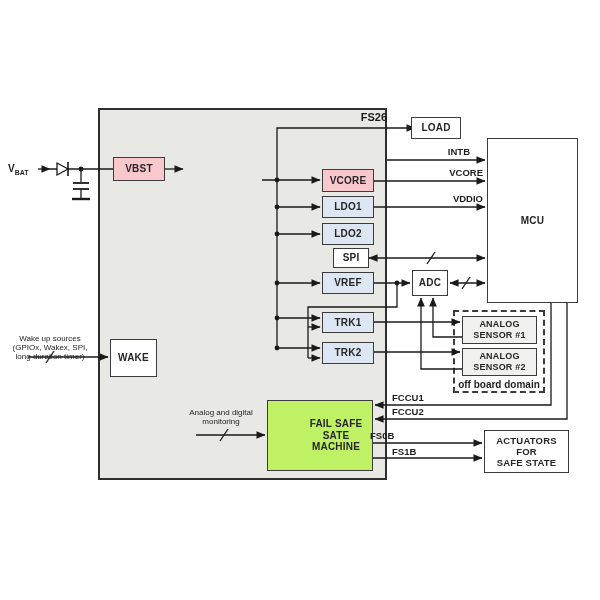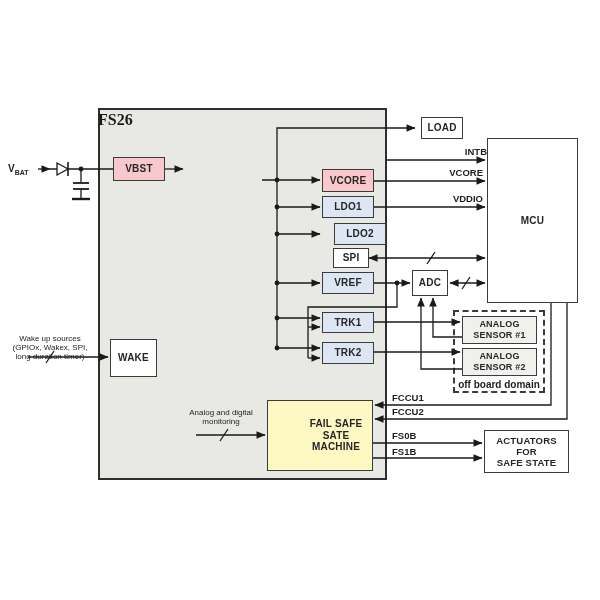--- a/index.html
+++ b/index.html
@@ -9,33 +9,33 @@
   }
   .box{
     position:absolute;box-sizing:border-box;
     border:1.6px solid #3b3b3b;background:#fff;
     display:flex;align-items:center;justify-content:center;flex-direction:column;
     font-weight:bold;font-size:10px;line-height:1.18;color:#262626;text-align:center;
     letter-spacing:.2px;
   }
   .pink{background:#f8c8cd;}
   .blue{background:#dde6f3;}
-  .purple{background:#fef9c3;padding-left:32px;}
+  .purple{background:#bef264;padding-left:32px;}
   .graybg{background:#f0f0ec;}
   .chip{
     position:absolute;box-sizing:border-box;
     border:2px solid #2e2e2e;background:#e8e8e5;
   }
   .dashedbox{
     position:absolute;box-sizing:border-box;
     border:2px dashed #3b3b3b;background:#ffffff;
   }
   .siglabel{position:absolute;font-weight:bold;font-size:9.5px;color:#1e1e1e;white-space:nowrap;}
   .note{position:absolute;font-size:8px;color:#1e1e1e;text-align:center;line-height:1.12;white-space:nowrap;}
-  .title{position:absolute;font-weight:bold;font-size:16px;color:#1a1a1a;text-align:left;font-family:Liberation Serif, serif;}
+  .title{position:absolute;font-weight:bold;font-size:11px;color:#1a1a1a;text-align:right;}
   svg{position:absolute;left:0;top:0;}
   sub{font-size:7px;}
 </style>
 </head>
 <body>
 
 <div id="canvas">
 
   <div class="chip" style="left:98px;top:108px;width:289px;height:372px;"></div>
   <div class="title" style="left:98px;top:111px;width:289px;">FS26</div>
@@ -124,21 +124,21 @@
 
   <div class="box pink" style="left:113px;top:157px;width:52px;height:24px;">
       <span>VBST</span>
     </div>
   <div class="box pink" style="left:322px;top:169px;width:52px;height:23px;">
       <span>VCORE</span>
     </div>
   <div class="box blue" style="left:322px;top:196px;width:52px;height:22px;">
       <span>LDO1</span>
     </div>
-  <div class="box blue" style="left:322px;top:223px;width:52px;height:22px;margin-left:12px;">
+  <div class="box blue" style="left:322px;top:223px;width:52px;height:22px;">
       <span>LDO2</span>
     </div>
   <div class="box" style="left:333px;top:248px;width:36px;height:20px;">
       <span>SPI</span>
     </div>
   <div class="box blue" style="left:322px;top:272px;width:52px;height:22px;text-align:center;">
       <span>VREF</span>
     </div>
   <div class="box blue" style="left:322px;top:312px;width:52px;height:21px;">
       <span>TRK1</span>
@@ -147,21 +147,21 @@
       <span>TRK2</span>
     </div>
   <div class="box" style="left:110px;top:339px;width:47px;height:38px;">
       <span>WAKE</span>
     </div>
   <div class="box purple" style="left:267px;top:400px;width:106px;height:71px;">
     <span>FAIL SAFE</span>
     <span>SATE MACHINE</span>
   </div>
 
-  <div class="box" style="left:421px;top:117px;width:42px;height:22px;">
+  <div class="box" style="left:411px;top:117px;width:50px;height:22px;">
       <span>LOAD</span>
     </div>
   <div class="box" style="left:487px;top:138px;width:91px;height:165px;">
       <span>MCU</span>
     </div>
   <div class="box" style="left:412px;top:270px;width:36px;height:26px;">
       <span>ADC</span>
     </div>
   <div class="box graybg" style="left:462px;top:316px;width:75px;height:28px;font-size:9px;">
     <span>ANALOG</span>
@@ -171,26 +171,26 @@
     <span>ANALOG</span>
     <span>SENSOR #2</span>
   </div>
   <div class="note" style="left:453px;top:379px;width:92px;font-weight:600;font-size:10px;">off board domain</div>
   <div class="box" style="left:484px;top:430px;width:85px;height:43px;font-size:9.5px;">
     <span>ACTUATORS</span>
     <span>FOR</span>
     <span>SAFE STATE</span>
   </div>
 
-  <div class="siglabel" style="left:407px;top:146px;width:80px;text-align:right;">INTB</div>
+  <div class="siglabel" style="left:390px;top:146px;width:80px;text-align:right;">INTB</div>
   <div class="siglabel" style="left:403px;top:167px;width:80px;text-align:right;">VCORE</div>
   <div class="siglabel" style="left:403px;top:193px;width:80px;text-align:right;">VDDIO</div>
   <div class="siglabel" style="left:392px;top:392px;">FCCU1</div>
   <div class="siglabel" style="left:392px;top:406px;">FCCU2</div>
-  <div class="siglabel" style="left:392px;top:430px;">FS0B</div>
+  <div class="siglabel" style="left:370px;top:430px;">FS0B</div>
   <div class="siglabel" style="left:392px;top:446px;">FS1B</div>
 
   <div class="siglabel" style="left:8px;top:163px;font-size:10px;"><span>V</span><sub>BAT</sub></div>
   <div class="note" style="left:2px;top:322px;width:96px;margin-top:13px;">
     <div>Wake up sources</div>
     <div>(GPIOx, Wakex, SPI,</div>
     <div>long duration timer)</div>
   </div>
   <div class="note" style="left:180px;top:409px;width:82px;">
     <div>Analog and digital</div>

